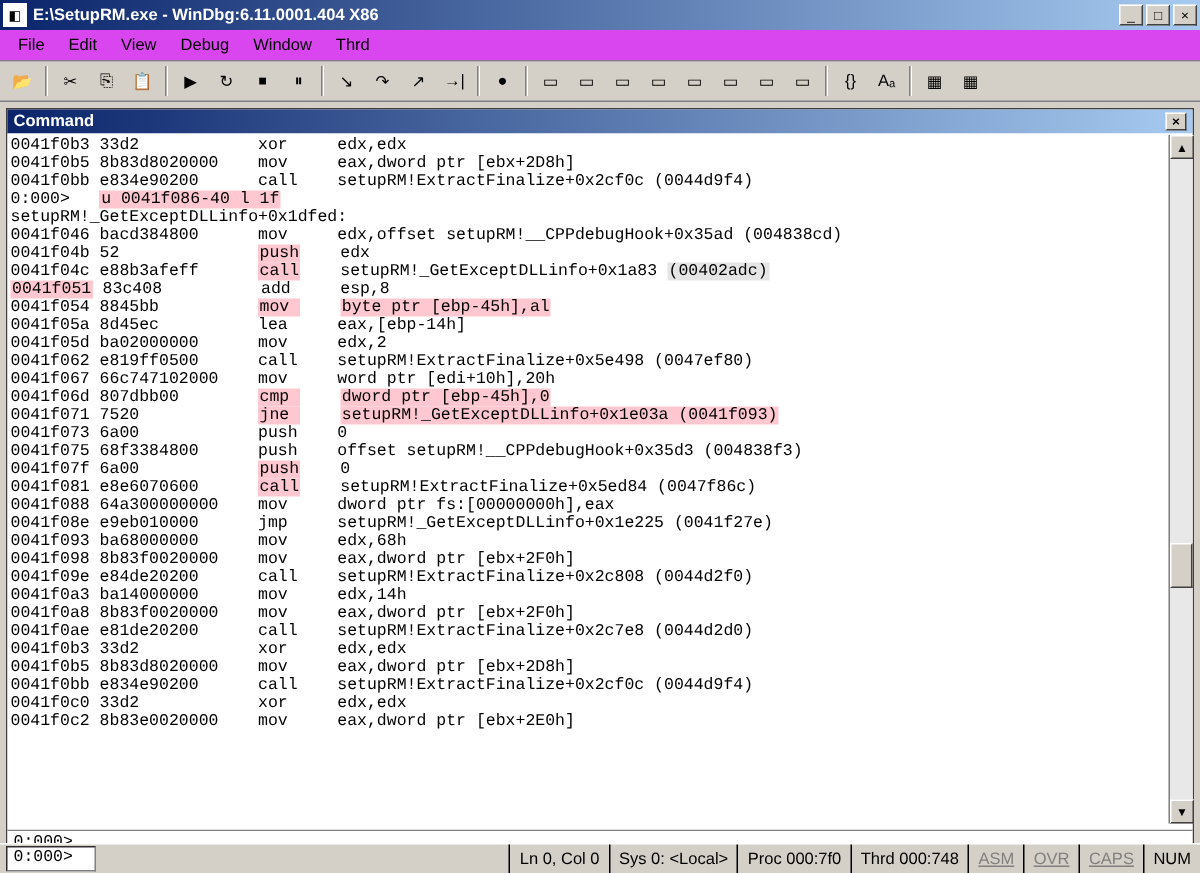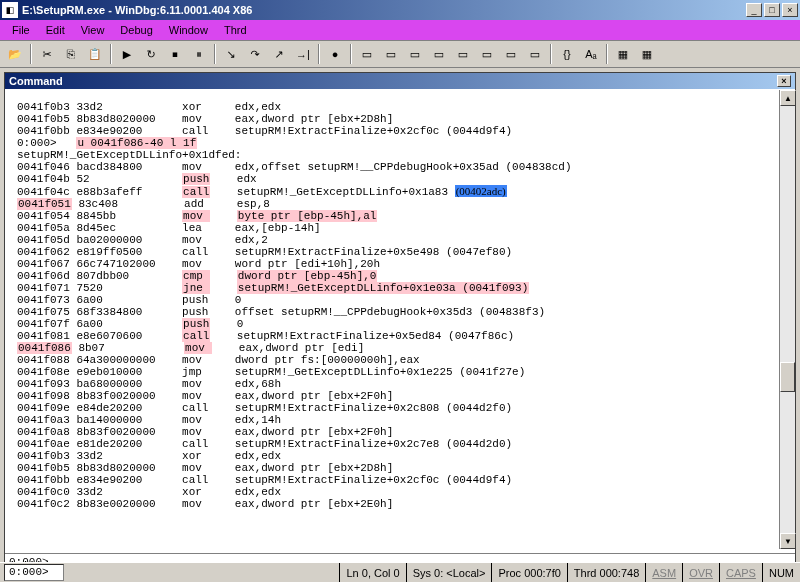--- a/index.html
+++ b/index.html
@@ -75,29 +75,29 @@
   padding: 2px 4px;
   display:flex;
   align-items:center;
 }
 .command-titlebar-text { flex:1; }
 .command-close { width:14px;height:12px;background:#d4d0c8;color:#000;font-size:9px;display:flex;align-items:center;justify-content:center;border:1px solid #fff;border-right-color:#404040;border-bottom-color:#404040;}
 .disasm {
   flex: 1;
   font-family: "Courier New", monospace;
   font-size: 11px;
-  padding: 12px;
+  padding: 2px;
   overflow: hidden;
   background: #fff;
   position:relative;
   line-height: 12px;
 }
 .line { white-space: pre; position:relative; }
 .hl1 { background: #ffc8d0; display:inline-block; padding: 0 1px; }
-.hl2 { background: #3b82f6; display:inline-block; padding: 0 1px; font-family: Liberation Serif, serif; }
+.hl2 { background: #e5e5e5; display:inline-block; padding: 0 1px; }
 .scrollbar-v {
   position: absolute; right: 0; top: 17px; bottom: 22px; width: 16px;
   background: #e8e8e8;
   border-left: 1px solid #808080;
   display:flex;flex-direction:column;
 }
 .sb-btn { width:16px;height:16px;background:#d4d0c8;border:1px solid #fff;border-right-color:#404040;border-bottom-color:#404040;font-size:8px;display:flex;align-items:center;justify-content:center;}
 .sb-thumb { background:#d4d0c8;border:1px solid #fff;border-right-color:#404040;border-bottom-color:#404040;}
 .prompt-line {
   border-top: 1px solid #808080;
@@ -208,21 +208,20 @@
       <div class="line">0041f05a 8d45ec          lea     eax,[ebp-14h]</div>
       <div class="line">0041f05d ba02000000      mov     edx,2</div>
       <div class="line">0041f062 e819ff0500      call    setupRM!ExtractFinalize+0x5e498 (0047ef80)</div>
       <div class="line">0041f067 66c747102000    mov     word ptr [edi+10h],20h</div>
       <div class="line">0041f06d 807dbb00        <span class="hl1">cmp </span>    <span class="hl1">dword ptr [ebp-45h],0</span></div>
       <div class="line">0041f071 7520            <span class="hl1">jne </span>    <span class="hl1">setupRM!_GetExceptDLLinfo+0x1e03a (0041f093)</span></div>
       <div class="line">0041f073 6a00            push    0</div>
       <div class="line">0041f075 68f3384800      push    offset setupRM!__CPPdebugHook+0x35d3 (004838f3)</div>
       <div class="line">0041f07f 6a00            <span class="hl1">push</span>    0</div>
       <div class="line">0041f081 e8e6070600      <span class="hl1">call</span>    setupRM!ExtractFinalize+0x5ed84 (0047f86c)</div>
-      <div class="line"><span class="hl1">0041f086</span> 8b07            <span class="hl1">mov </span>    eax,dword ptr [edi]</div>
       <div class="line">0041f088 64a300000000    mov     dword ptr fs:[00000000h],eax</div>
       <div class="line">0041f08e e9eb010000      jmp     setupRM!_GetExceptDLLinfo+0x1e225 (0041f27e)</div>
       <div class="line">0041f093 ba68000000      mov     edx,68h</div>
       <div class="line">0041f098 8b83f0020000    mov     eax,dword ptr [ebx+2F0h]</div>
       <div class="line">0041f09e e84de20200      call    setupRM!ExtractFinalize+0x2c808 (0044d2f0)</div>
       <div class="line">0041f0a3 ba14000000      mov     edx,14h</div>
       <div class="line">0041f0a8 8b83f0020000    mov     eax,dword ptr [ebx+2F0h]</div>
       <div class="line">0041f0ae e81de20200      call    setupRM!ExtractFinalize+0x2c7e8 (0044d2d0)</div>
       <div class="line">0041f0b3 33d2            xor     edx,edx</div>
       <div class="line">0041f0b5 8b83d8020000    mov     eax,dword ptr [ebx+2D8h]</div>

